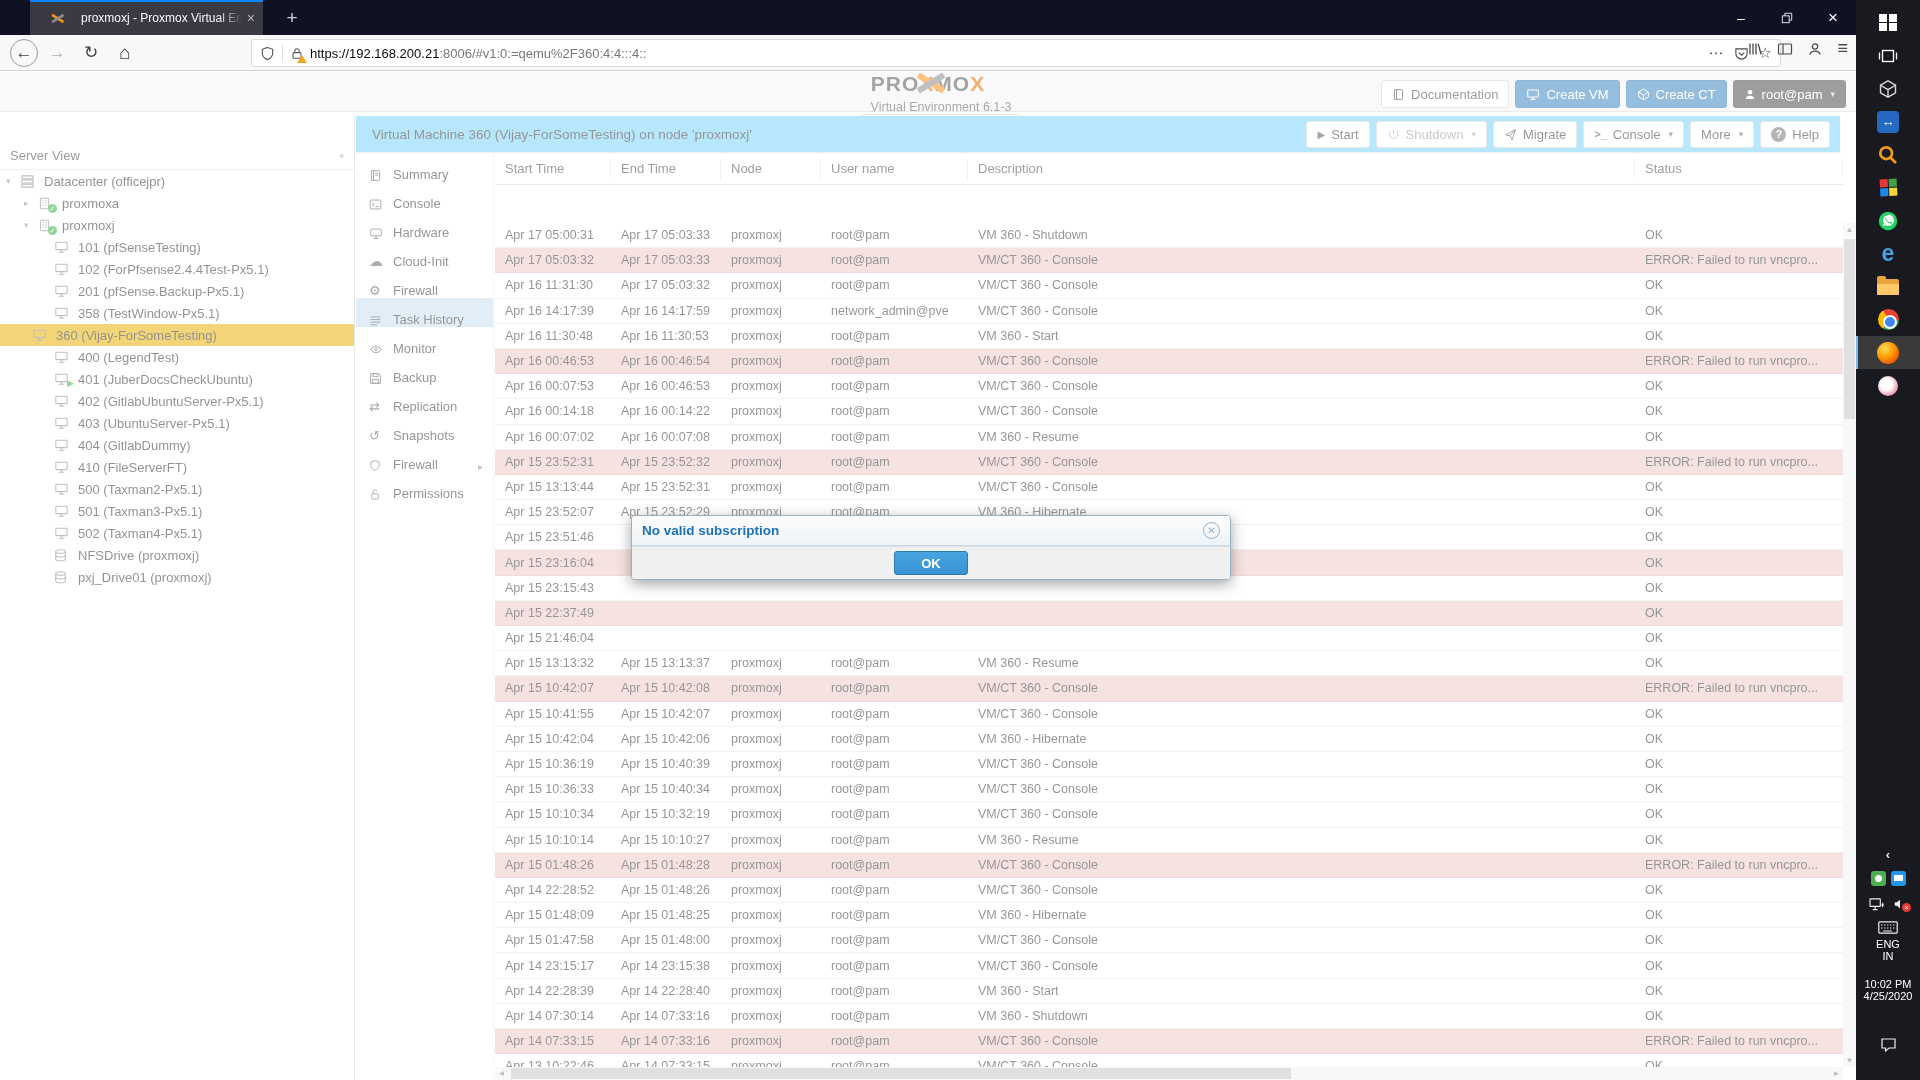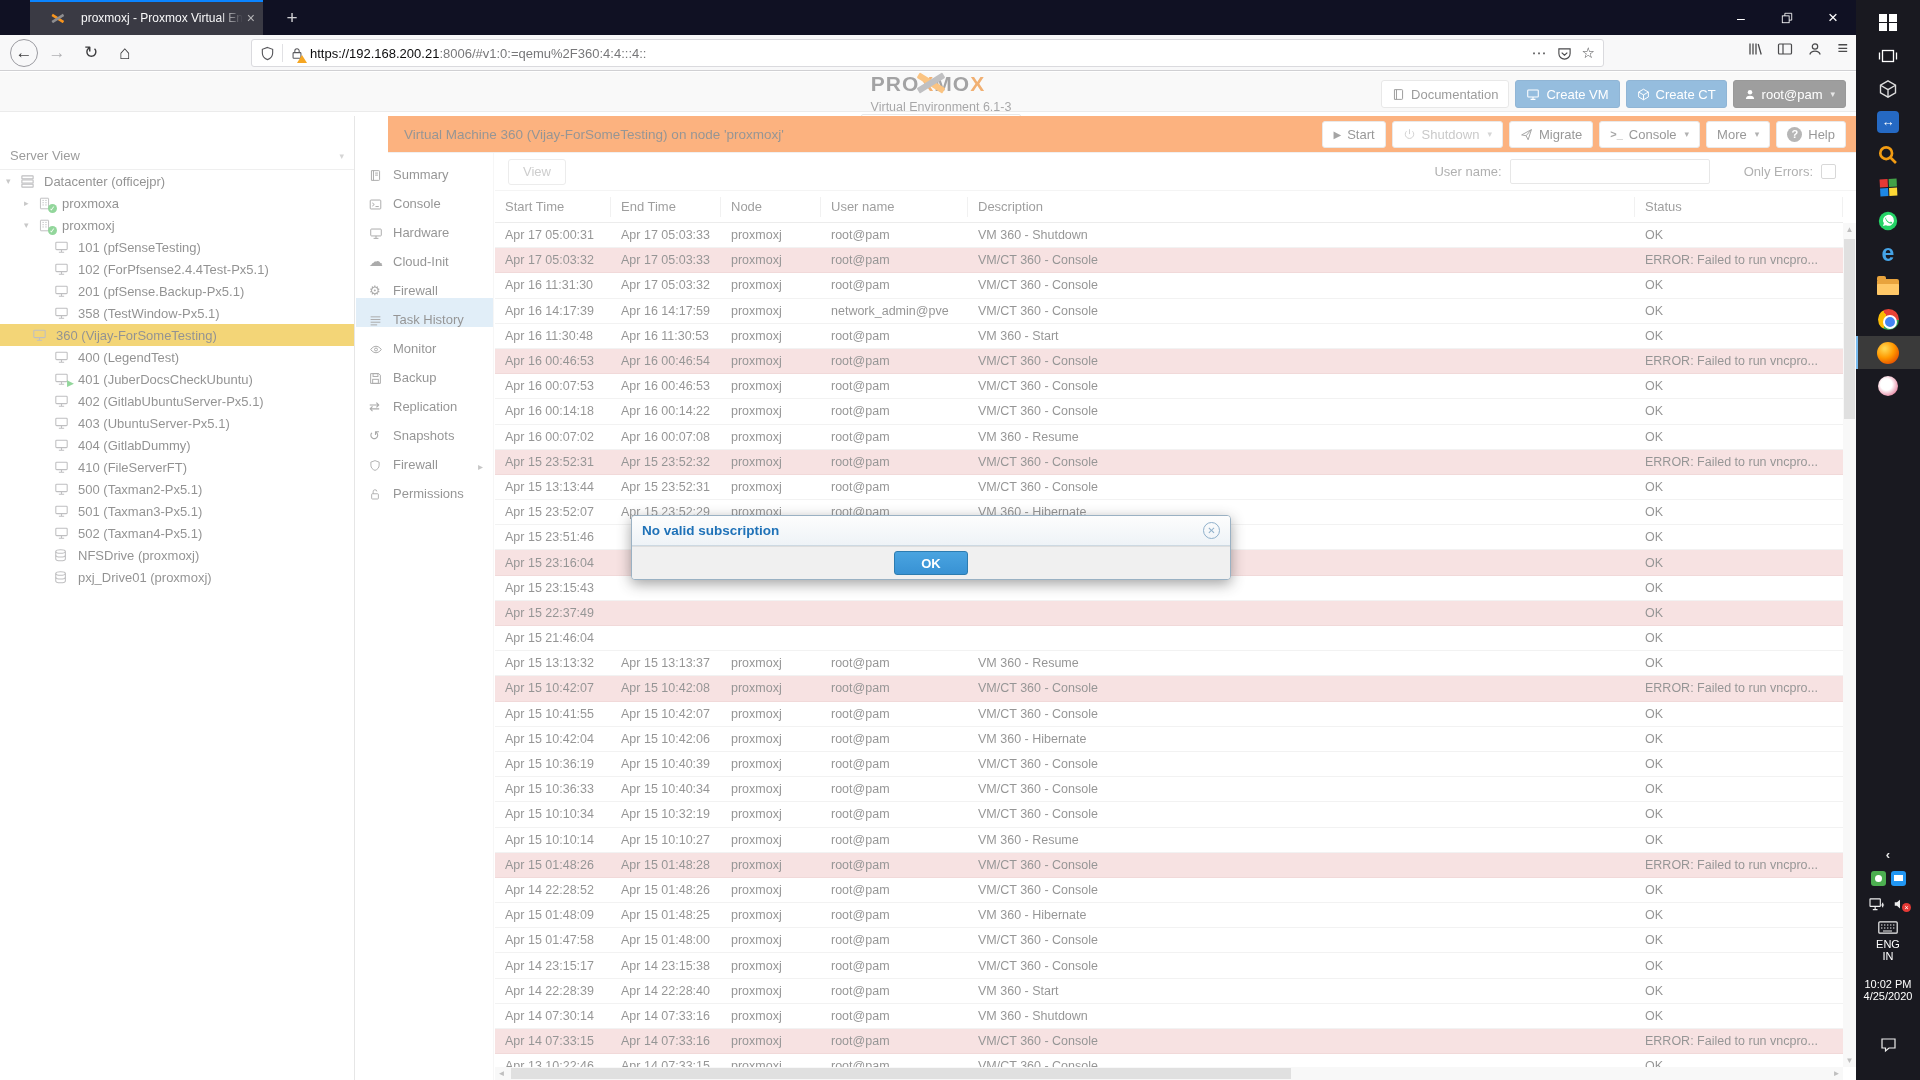--- a/index.html
+++ b/index.html
@@ -20,21 +20,21 @@
             font-size:19px; text-align:center; line-height:27px; }
   .wincontrols { position:absolute; right:0; top:0; height:35px; display:flex; }
   .winbtn { width:46px; height:35px; color:#fff; display:flex; align-items:center; justify-content:center; font-size:14px; }
 
   #toolbar { position:absolute; left:0; top:35px; width:100%; height:36px; background:#f8f8f9;
              border-bottom:1px solid #d0d0d3; display:flex; align-items:center; }
   .navbtn { width:30px; height:30px; display:flex; align-items:center; justify-content:center;
             color:#3e3e40; font-size:17px; margin-left:4px; }
   .navbtn.circle { border:1.5px solid #9a9aa0; border-radius:50%; width:28px; height:28px; margin-left:10px; }
   .navbtn.dim { color:#b0b0b3; }
-  #urlbar { position:absolute; left:251px; top:4px; width:1353px; height:28px; background:#fff;
+  #urlbar { position:absolute; left:251px; top:4px; width:1530px; height:28px; background:#fff;
             border:1px solid #dadade; border-radius:3px; display:flex; align-items:center; padding:0 8px; }
   #urlbar .sep { width:1px; height:18px; background:#e1e1e4; margin:0 7px; }
   .urltext { font-size:13px; color:#0c0c0d; white-space:nowrap; overflow:hidden; flex:1; margin-left:6px; }
   .urltext .rest { color:#777779; }
   .urlicon { color:#58585c; display:flex; align-items:center; }
   .lockwrap { position:relative; }
   .lockwarn { position:absolute; right:-3px; bottom:-2px; width:0; height:0;
               border-left:5px solid transparent; border-right:5px solid transparent; border-bottom:8px solid #f5a623; }
   .urlright { color:#4a4a4c; font-size:15px; margin-left:10px; }
   .tb-right { position:absolute; right:8px; top:3px; display:flex; align-items:center; gap:14px; color:#4a4a4c; }
@@ -69,22 +69,22 @@
   .tree-item.lvl0 { padding-left:6px; } .tree-item.lvl1 { padding-left:24px; } .tree-item.lvl2 { padding-left:54px; }
   .tree-item.selected { background:#eab308;padding-left:32px; }
   .tree-arrow { width:14px; font-size:9px; color:#9b9b9b; }
   .tree-ic { position:relative; width:20px; height:16px; color:#8b8b8e; display:flex; align-items:center; }
   .tree-ic .badge { position:absolute; right:1px; bottom:-2px; width:9px; height:9px; border-radius:50%;
                     background:#39b54a; color:#fff; font-size:7px; line-height:9px; text-align:center; }
   .tree-ic .playbadge { position:absolute; right:0px; bottom:-1px; color:#39b54a; font-size:9px; }
   .tree-label { margin-left:4px; }
 
   
-  #content-header { position:absolute; left:356px; top:44px; right:0; height:37px; background:#f97316;
-                    border-bottom:1px solid #e4e4e4; display:flex; align-items:center;margin-left:32px; }
+  #content-header { position:absolute; left:356px; top:44px; right:16px; height:37px; background:#7dd3fc;
+                    border-bottom:1px solid #e4e4e4; display:flex; align-items:center; }
   #vm-title { font-size:13.5px; color:#3f3f3f; margin-left:16px; }
   .actions { position:absolute; right:10px; display:flex; gap:6px; }
   .abtn { height:27px; background:#fff; border:1px solid #d8d8d8; border-radius:3px; color:#434343;
           font-size:13px; display:flex; align-items:center; padding:0 10px; gap:6px; }
   .abtn.disabled { color:#9d9d9d; }
   .abtn .ai { display:flex; align-items:center; color:#5c5c5c; }
   .abtn.disabled .ai { color:#ababab; }
   .helpq { width:15px; height:15px; border-radius:50%; background:#7a7a7a; color:#fff; font-size:11px;
            line-height:15px; text-align:center; font-weight:bold; }
 
@@ -630,29 +630,20 @@
               <svg width="12" height="13" viewBox="0 0 16 16" fill="none" stroke="currentColor" stroke-width="1.2">
                 <rect x="3.5" y="7" width="9" height="7" rx="1"></rect>
                 <path d="M5.5 7V4.5a2.5 2.5 0 0 1 5-.6"></path>
               </svg>
             </span>
             <span class="lbl">Permissions</span>
           </div>
         </div>
 
       <div id="grid-area">
-        <div id="filter-bar">
-          <button id="view-btn">View</button>
-          <div class="filter-right">
-            <span class="flabel">User name:</span>
-            <input id="user-filter" style="">
-            <span class="flabel" style="margin-left:26px;">Only Errors:</span>
-            <span id="only-errors-cb"></span>
-          </div>
-        </div>
         <div id="grid-head">
             <span class="cell c1">Start Time</span>
             <span class="cell c2">End Time</span>
             <span class="cell c3">Node</span>
             <span class="cell c4">User name</span>
             <span class="cell c5">Description</span>
             <span class="cell c6">Status</span>
           </div>
         <div id="grid-rows">
             <div class="grid-row">

